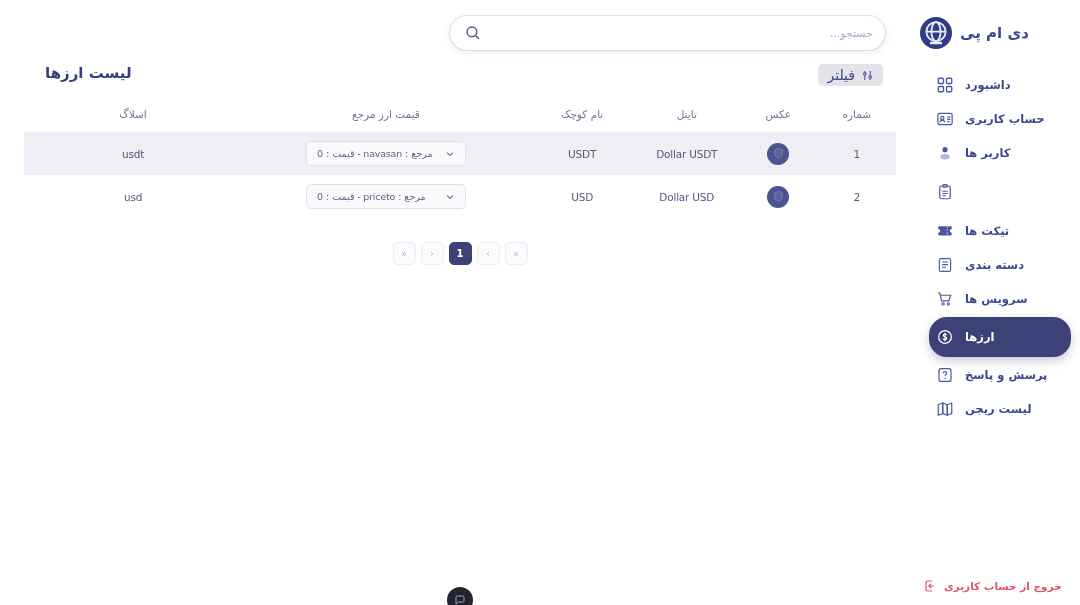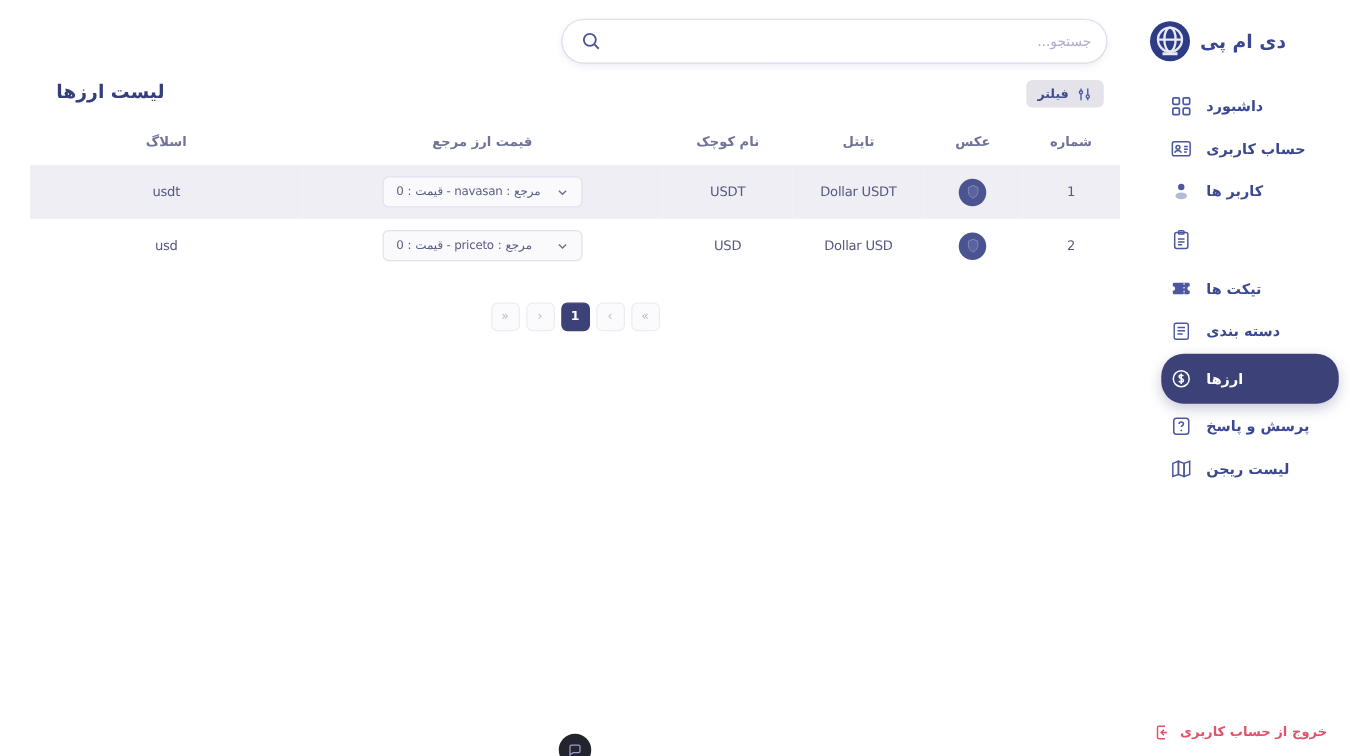--- a/index.html
+++ b/index.html
@@ -97,27 +97,27 @@
   }
   .page-title { font-size: 15px; font-weight: 700; color: #343e7a; letter-spacing: -.3px; }
   .filter-btn {
     display: flex; align-items: center; flex-direction: row-reverse; gap: 6px;
     background: #e3e3e9; border: 0; border-radius: 5px;
     height: 22px; padding: 0 9px; cursor: pointer;
     font-family: inherit;
   }
   .filter-ico { width: 13px; height: 13px; color: #4b57a0; display: flex; }
   .filter-ico svg { width: 13px; height: 13px; }
-  .filter-label { font-size: 10px; font-weight: 700; color: #3f4a8c; letter-spacing: -.2px; }
+  .filter-label { font-size: 14px; font-weight: 400; color: #3f4a8c; letter-spacing: -.2px; }
 
   
   .table-area { margin: 22px 24px 0 24px; }
   table { width: 100%; border-collapse: collapse; table-layout: fixed; }
   thead th {
-    font-size: 10.5px; font-weight: 700; color: #6f7396;
+    font-size: 10.5px; font-weight: 400; color: #6f7396;
     padding: 0 0 12px 0; text-align: center; letter-spacing: -.2px;
   }
   tbody tr { height: 43px; }
   tbody tr.alt { background: #eeeef4; }
   tbody td {
     font-size: 10.5px; color: #55597f; text-align: center;
     letter-spacing: -.2px; vertical-align: middle;
   }
   .col-num  { width: 9%; }
   .col-img  { width: 9%; }
@@ -248,20 +248,30 @@
       <div class="nav-item">
         <span class="nav-label">دسته بندی</span>
         <span class="nav-ico">
           <svg viewBox="0 0 24 24" fill="none" stroke="currentColor" stroke-width="1.5">
             <rect x="4.5" y="3.5" width="15" height="17" rx="2"></rect>
             <path d="M8 8h8M8 11.5h8M8 15h5.5"></path>
           </svg>
         </span>
       </div>
 
+      <div class="nav-item">
+        <span class="nav-label">سرویس ها</span>
+        <span class="nav-ico">
+          <svg viewBox="0 0 24 24" fill="none" stroke="currentColor" stroke-width="1.6">
+            <path d="M2.5 4h2.6l2.4 10.4h9.6L19.6 7H6.2"></path>
+            <circle cx="9.5" cy="18.5" r="1.5"></circle>
+              <circle cx="16.5" cy="18.5" r="1.5"></circle>
+          </svg>
+        </span>
+      </div>
 
       <div class="nav-item active">
         <span class="nav-label">ارزها</span>
         <span class="nav-ico">
           <svg viewBox="0 0 24 24" fill="none" stroke="currentColor" stroke-width="1.6">
             <circle cx="12" cy="12" r="8.5"></circle>
             <path d="M14.2 9.3c-.5-.9-1.4-1.3-2.3-1.3-1.2 0-2.2.7-2.2 1.8 0 2.4 4.6 1.2 4.6 3.8 0 1.2-1.1 1.9-2.4 1.9-1 0-1.9-.4-2.4-1.3M12 6.4v11.2"></path>
           </svg>
         </span>
       </div>

